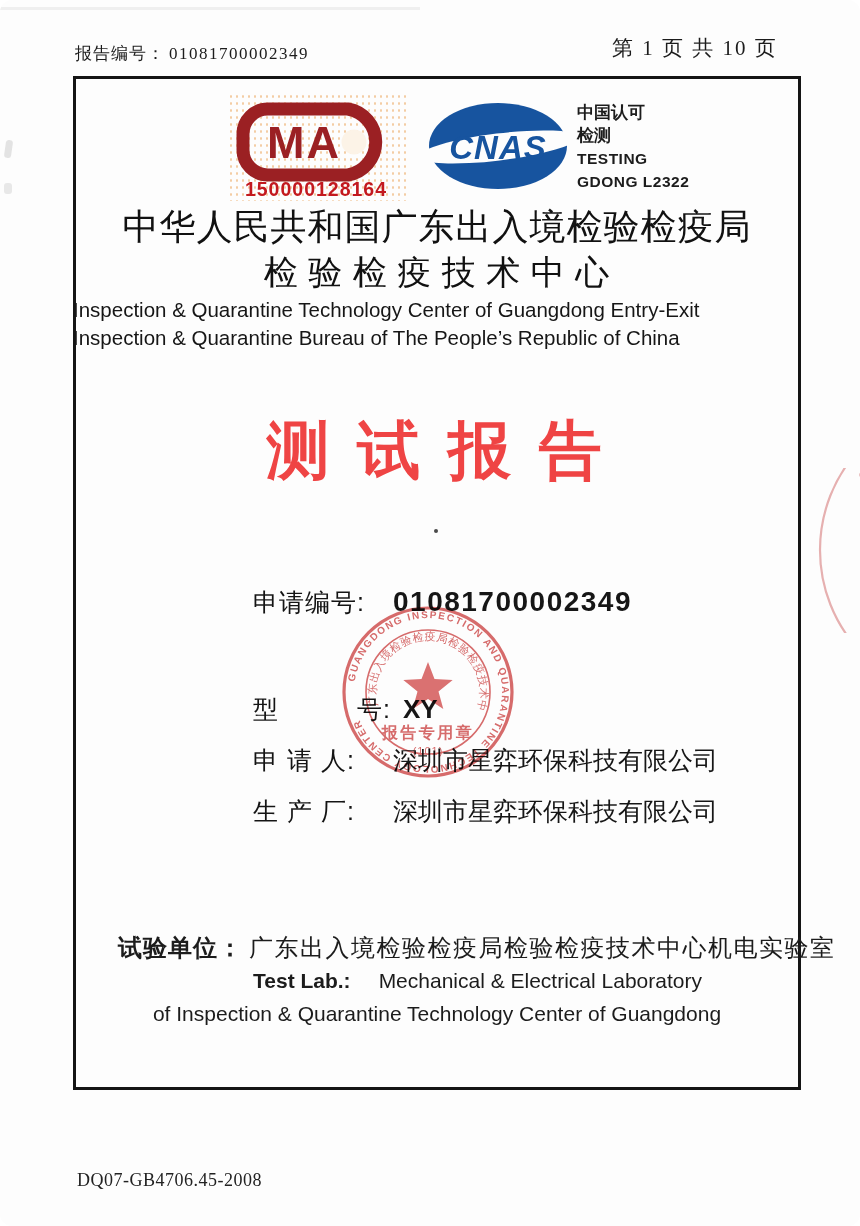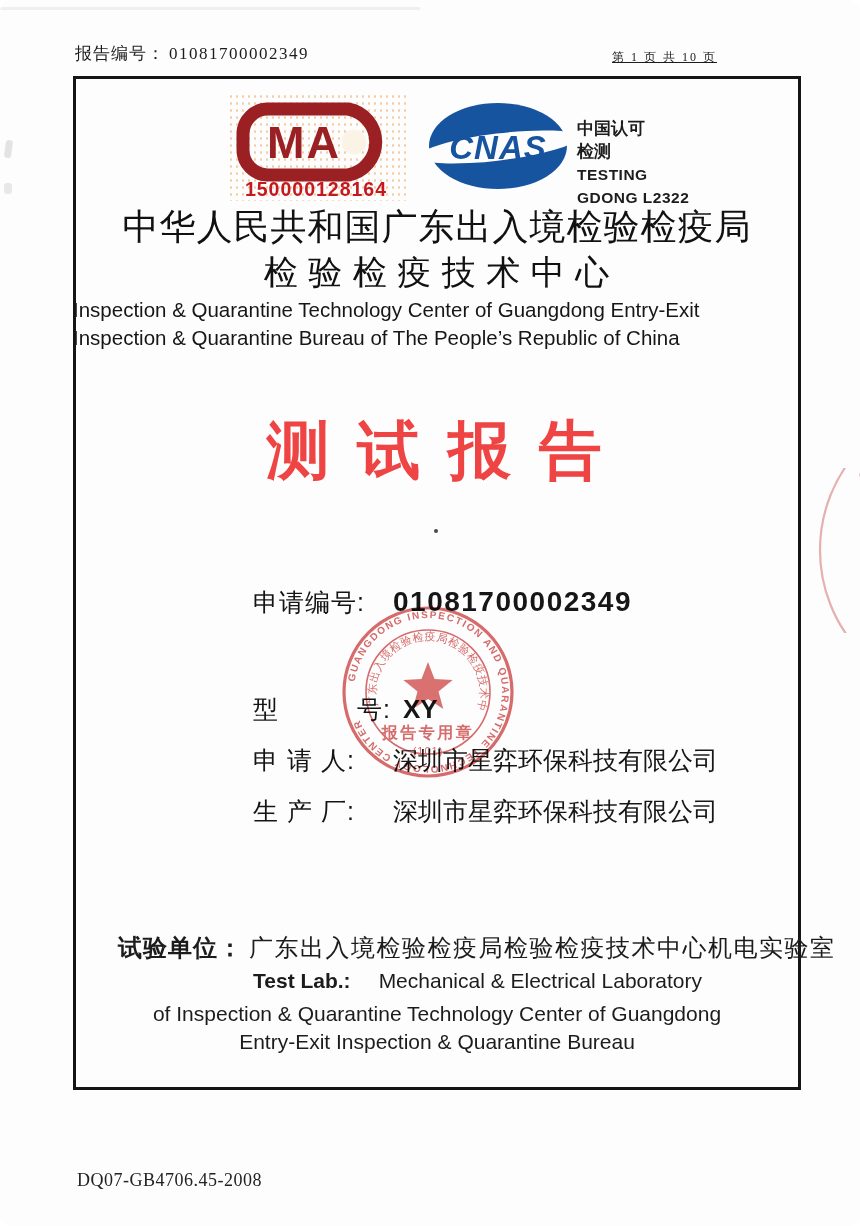--- a/index.html
+++ b/index.html
@@ -7,34 +7,34 @@
     position:relative; width:860px; height:1226px; overflow:hidden;
     background:#fdfdfd; color:#1c1c1c;
     font-family:"Liberation Serif", serif;
     border-radius:12px;
   }
   .abs{position:absolute;}
 
   
   .hdr-left{left:75px; top:42px; font-size:17px; letter-spacing:1px;}
   .hdr-left .hdr-num{margin-left:4px; letter-spacing:1.5px;}
-  .hdr-right{left:612px; top:49px; font-size:12px; letter-spacing:2px;text-decoration:underline;}
+  .hdr-right{left:612px; top:34px; font-size:21px; letter-spacing:2px;}
 
   
   .frame{left:73px; top:76px; width:722px; height:1008px; border:3px solid #151515;}
 
   
   .cma-pattern{
     left:228px; top:93px; width:180px; height:108px;
     background-image:radial-gradient(circle, rgba(233,158,77,.5) 1px, rgba(0,0,0,0) 1.4px);
     background-size:6px 7px;
   }
   .cma-svg{left:230px; top:96px; width:172px; height:104px;}
   .cnas-svg{left:428px; top:102px; width:140px; height:88px;}
-  .cnas-lines{left:577px; top:101px; line-height:23px; font-family:"Liberation Sans", sans-serif; font-weight:bold;margin-top:16px;}
+  .cnas-lines{left:577px; top:101px; line-height:23px; font-family:"Liberation Sans", sans-serif; font-weight:bold;}
   .cnas-lines .cjk{font-size:17px;}
   .cnas-lines .lat{font-size:15.5px; letter-spacing:.5px;}
 
   
   .org-cn1{left:73px; top:203px; width:728px; text-align:center; font-size:36px; letter-spacing:1px; color:#111;}
   .org-cn2{left:73px; top:250px; width:728px; text-align:center; font-size:34px; letter-spacing:1px; color:#111;}
   .org-en{left:73px; width:728px; text-align:left; font-size:20.5px; font-family:"Liberation Sans", sans-serif; color:#161616;}
   .org-en1{top:298px;} .org-en2{top:326px;}
 
   
@@ -140,21 +140,20 @@
       <textPath href="#cnP" startOffset="4">广东出入境检验检疫局检验检疫技术中心</textPath>
     </text>
     <polygon transform="translate(93,89)" fill="#d34f4f" points="0,-26 6.5,-8.9 24.7,-8 10.5,3.4 15.3,21 0,11 -15.3,21 -10.5,3.4 -24.7,-8 -6.5,-8.9"></polygon>
     <text x="93" y="139" text-anchor="middle" font-size="16" font-weight="bold" fill="#ce4747" letter-spacing="2.5">报告专用章</text>
     <text x="93" y="156" text-anchor="middle" font-size="11" fill="#ce4747" letter-spacing="1">(101)</text>
   </svg>
 
   <div class="abs lab-cn"><span class="lab-cn-label">试验单位：</span><span class="lab-cn-value">广东出入境检验检疫局检验检疫技术中心机电实验室</span></div>
   <div class="abs lab-en1"><span class="lab-en-label">Test Lab.:</span><span class="lab-en-value">Mechanical &amp; Electrical Laboratory</span></div>
   <div class="abs lab-en2">of Inspection &amp; Quarantine Technology Center of Guangdong</div>
-  <div class="abs lab-en3">Entry-Exit Inspection &amp; Quarantine Bureau</div>
 
   <div class="abs footer-code">DQ07-GB4706.45-2008</div>
 
   <svg class="abs edge-stamp" viewBox="0 0 62 165">
     <defs>
       <path id="edgeP" d="M 64.8 165 A 134 134 0 0 0 64.8 -1"></path>
     </defs>
     <circle cx="170" cy="82" r="148" fill="none" stroke="#e2a3a3" stroke-width="2.2"></circle>
     <text font-size="12" font-weight="bold" fill="#dd9898" letter-spacing="3.5">
       <textPath href="#edgeP" startOffset="14">GDONG INSPECTIO</textPath>

